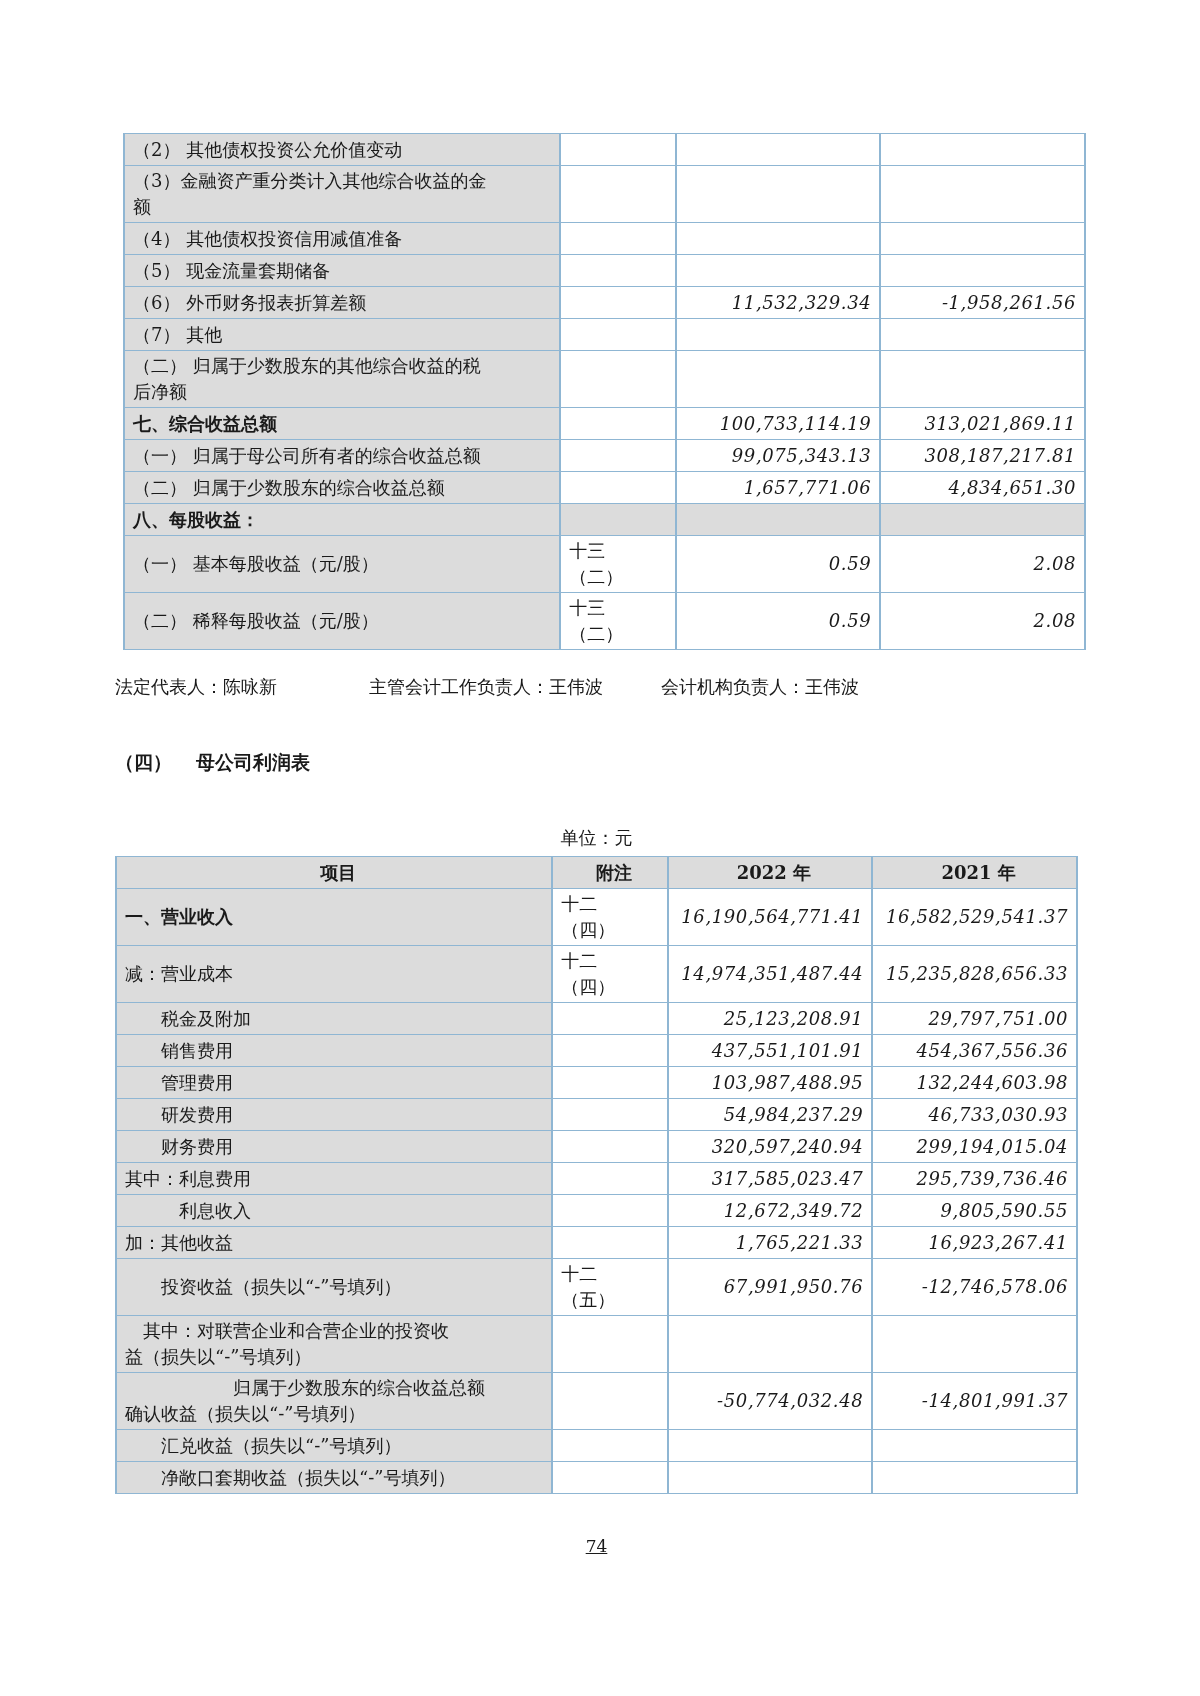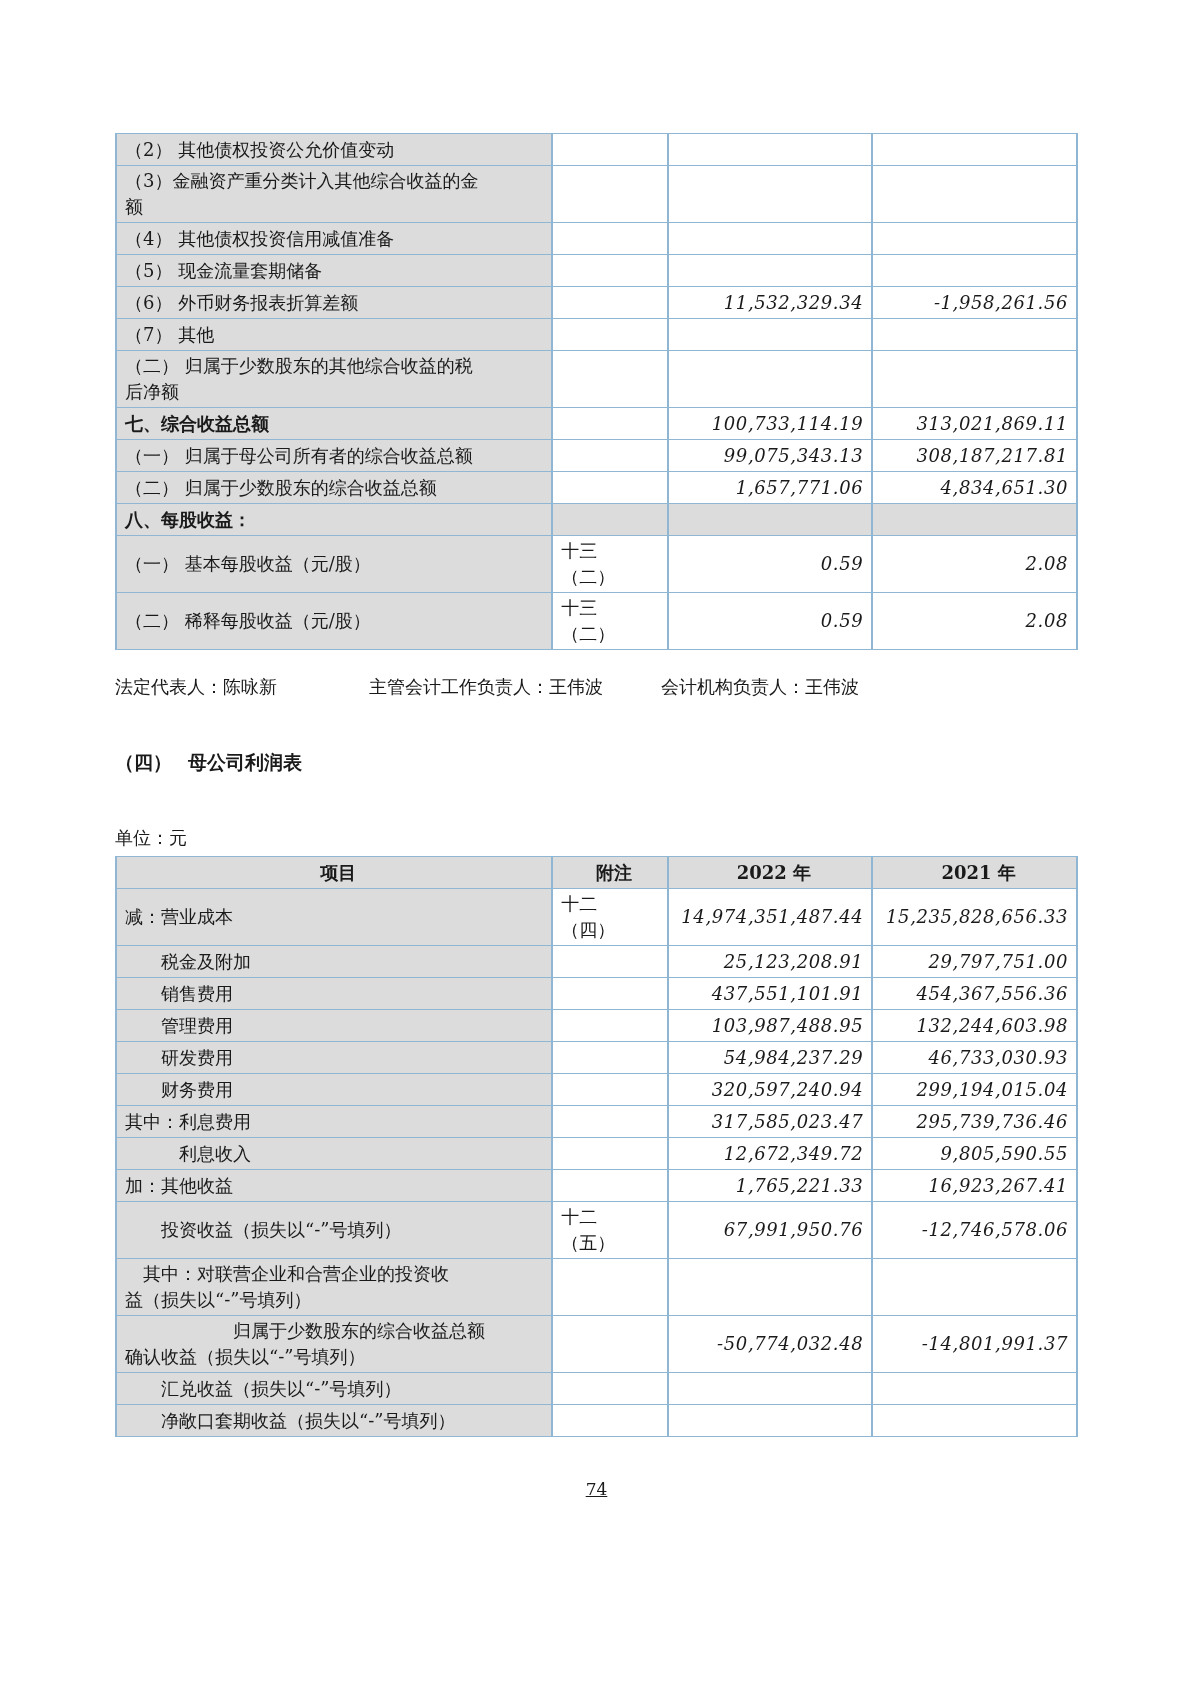--- a/index.html
+++ b/index.html
@@ -58,41 +58,41 @@
     font-style:italic;
   }
   table.fin tr.bold td.lbl{font-weight:bold;}
   table.fin tr.shade-all td{background:var(--shade);}
   table.fin th{
     background:var(--shade);
     font-weight:bold;
     text-align:center;
     padding-left:16px;
   }
-  .tbl1{margin-top:133px;}
+  .tbl1{margin-top:133px;margin-left:8px;}
   .sig{
     margin-top:24px;
     font-size:18px;
     line-height:26px;
     white-space:nowrap;
   }
   .sig .s2{margin-left:92px;}
   .sig .s3{margin-left:58px;}
   .sect{
     margin-top:48px;
     font-size:19px;
     font-weight:bold;
     line-height:28px;
   }
-  .sect .sect-title{margin-left:16px;}
+  .sect .sect-title{margin-left:24px;}
   .unit{
     margin-top:50px;
     margin-bottom:6px;
     font-size:18px;
-    text-align:left;
+    text-align:center;
     line-height:24px;
   }
   .pagenum{
     margin-top:42px;
     text-align:center;
     font-size:17px;
     text-decoration:underline;
   }
 </style>
 </head>
@@ -213,20 +213,27 @@
       </colgroup>
       <thead>
           <tr>
             <th>项目</th>
             <th>附注</th>
             <th>2022 年</th>
             <th>2021 年</th>
           </tr>
         </thead>
       <tbody>
+          <tr class="bold">
+            <td class="lbl">一、营业收入</td>
+            <td class="note">十二
+（四）</td>
+            <td class="num">16,190,564,771.41</td>
+            <td class="num">16,582,529,541.37</td>
+          </tr>
           <tr>
             <td class="lbl">减：营业成本</td>
             <td class="note">十二
 （四）</td>
             <td class="num">14,974,351,487.44</td>
             <td class="num">15,235,828,656.33</td>
           </tr>
           <tr>
             <td class="lbl">　　税金及附加</td>
             <td class="note"></td>

